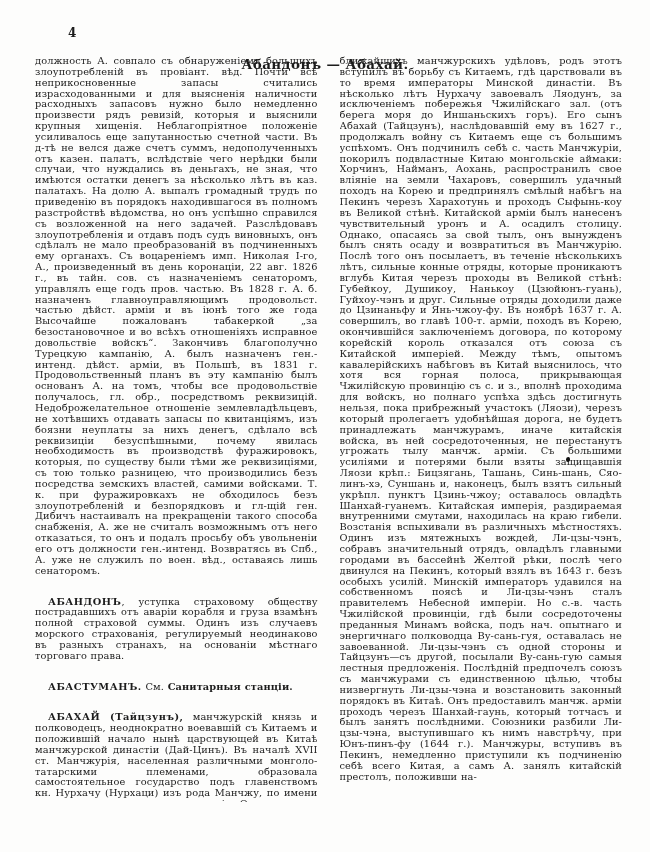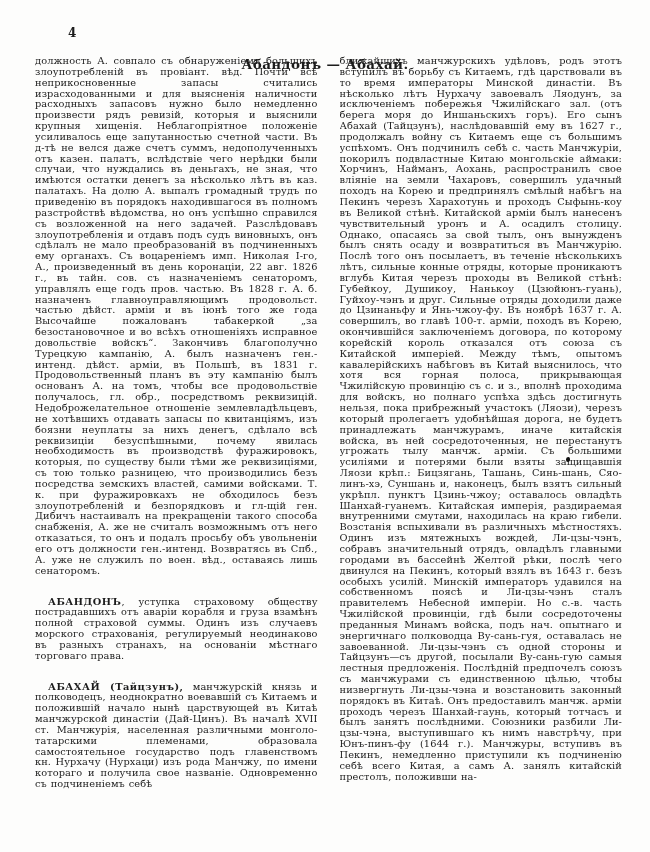--- a/index.html
+++ b/index.html
@@ -80,20 +80,21 @@
     <div class="running-title">Абандонъ — Абахай.</div>
   </div>
 
   <div class="columns">
 
     <section class="col">
       <p class="para"><span>должность А. совпало съ обнаруженіемъ большихъ злоупотребленій въ провіант. вѣд. Почти всѣ неприкосновенные запасы считались израсходованными и для выясненія наличности расходныхъ запасовъ нужно было немедленно произвести рядъ ревизій, которыя и выяснили крупныя хищенія. Неблагопріятное положеніе усиливалось еще запутанностью счетной части. Въ д-тѣ не велся даже счетъ суммъ, недополученныхъ отъ казен. палатъ, вслѣдствіе чего нерѣдки были случаи, что нуждались въ деньгахъ, не зная, что имѣются остатки денегъ за нѣсколько лѣтъ въ каз. палатахъ. На долю А. выпалъ громадный трудъ по приведенію въ порядокъ находившагося въ полномъ разстройствѣ вѣдомства, но онъ успѣшно справился съ возложенной на него задачей. Разслѣдовавъ злоупотребленія и отдавъ подъ судъ виновныхъ, онъ сдѣлалъ не мало преобразованій въ подчиненныхъ ему органахъ. Съ воцареніемъ имп. Николая I-го, А., произведенный въ день коронаціи, 22 авг. 1826 г., въ тайн. сов. съ назначеніемъ сенаторомъ, управлялъ еще годъ пров. частью. Въ 1828 г. А. б. назначенъ главноуправляющимъ продовольст. частью дѣйст. арміи и въ іюнѣ того же года Высочайше пожалованъ табакеркой „за безостановочное и во всѣхъ отношеніяхъ исправное довольствіе войскъ“. Закончивъ благополучно Турецкую кампанію, А. былъ назначенъ ген.-интенд. дѣйст. арміи, въ Польшѣ, въ 1831 г. Продовольственный планъ въ эту кампанію былъ основанъ А. на томъ, чтобы все продовольствіе получалось, гл. обр., посредствомъ реквизицій. Недоброжелательное отношеніе землевладѣльцевъ, не хотѣвшихъ отдавать запасы по квитанціямъ, изъ боязни неуплаты за нихъ денегъ, сдѣлало всѣ реквизиціи безуспѣшными, почему явилась необходимость въ производствѣ фуражировокъ, которыя, по существу были тѣми же реквизиціями, съ тою только разницею, что производились безъ посредства земскихъ властей, самими войсками. Т. к. при фуражировкахъ не обходилось безъ злоупотребленій и безпорядковъ и гл-щій ген. Дибичъ настаивалъ на прекращеніи такого способа снабженія, А. же не считалъ возможнымъ отъ него отказаться, то онъ и подалъ просьбу объ увольненіи его отъ должности ген.-интенд. Возвратясь въ Спб., А. уже не служилъ по воен. вѣд., оставаясь лишь сенаторомъ.</span></p>
 
       <p class="para entry"><span class="headword">АБАНДОНЪ</span><span>, уступка страховому обществу пострадавшихъ отъ аваріи корабля и груза взамѣнъ полной страховой суммы. Одинъ изъ случаевъ морского страхованія, регулируемый неодинаково въ разныхъ странахъ, на основаніи мѣстнаго торговаго права.</span></p>
 
+      <p class="para entry"><span class="headword">АБАСТУМАНЪ.</span><span> См. </span><span class="bold">Санитарныя станціи.</span></p>
 
       <p class="para entry"><span class="headword">АБАХАЙ (Тайцзунъ),</span><span> манчжурскій князь и полководецъ, неоднократно воевавшій съ Китаемъ и положившій начало нынѣ царствующей въ Китаѣ манчжурской династіи (Дай-Цинъ). Въ началѣ XVII ст. Манчжурія, населенная различными монголо-татарскими племенами, образовала самостоятельное государство подъ главенствомъ кн. Нурхачу (Нурхаци) изъ рода Манчжу, по имени котораго и получила свое названіе. Одновременно съ подчиненіемъ себѣ</span></p>
     </section>
 
     <section class="col">
       <p class="para"><span>ближайшихъ манчжурскихъ удѣловъ, родъ этотъ вступилъ въ борьбу съ Китаемъ, гдѣ царствовали въ то время императоры Минской династіи. Въ нѣсколько лѣтъ Нурхачу завоевалъ Ляодунъ, за исключеніемъ побережья Чжилійскаго зал. (отъ берега моря до Иншаньскихъ горъ). Его сынъ Абахай (Тайцзунъ), наслѣдовавшій ему въ 1627 г., продолжалъ войну съ Китаемъ еще съ большимъ успѣхомъ. Онъ подчинилъ себѣ с. часть Манчжуріи, покорилъ подвластные Китаю монгольскіе аймаки: Хорчинъ, Найманъ, Аохань, распространилъ свое вліяніе на земли Чахаровъ, совершилъ удачный походъ на Корею и предпринялъ смѣлый набѣгъ на Пекинъ черезъ Харахотунь и проходъ Сыфынь-коу въ Великой стѣнѣ. Китайской арміи былъ нанесенъ чувствительный уронъ и А. осадилъ столицу. Однако, опасаясь за свой тылъ, онъ вынужденъ былъ снять осаду и возвратиться въ Манчжурію. Послѣ того онъ посылаетъ, въ теченіе нѣсколькихъ лѣтъ, сильные конные отряды, которые проникаютъ вглубь Китая черезъ проходы въ Великой стѣнѣ: Губейкоу, Душикоу, Нанькоу (Цзюйюнъ-гуань), Гуйхоу-чэнъ и друг. Сильные отряды доходили даже до Цзинаньфу и Янь-чжоу-фу. Въ ноябрѣ 1637 г. А. совершилъ, во главѣ 100-т. арміи, походъ въ Корею, окончившійся заключеніемъ договора, по которому корейскій король отказался отъ союза съ Китайской имперіей. Между тѣмъ, опытомъ кавалерійскихъ набѣговъ въ Китай выяснилось, что хотя вся горная полоса, прикрывающая Чжилійскую провинцію съ с. и з., вполнѣ проходима для войскъ, но полнаго успѣха здѣсь достигнуть нельзя, пока прибрежный участокъ (Ляози), черезъ который пролегаетъ удобнѣйшая дорога, не будетъ принадлежать манчжурамъ, иначе китайскія войска, въ ней сосредоточенныя, не перестанутъ угрожать тылу манчж. арміи. Съ большими усиліями и потерями были взяты защищавшія Ляози крѣп.: Бицзягань, Ташань, Синь-шань, Сяо-линъ-хэ, Суншань и, наконецъ, былъ взятъ сильный укрѣпл. пунктъ Цзинь-чжоу; оставалось овладѣть Шанхай-гуанемъ. Китайская имперія, раздираемая внутренними смутами, находилась на краю гибели. Возстанія вспыхивали въ различныхъ мѣстностяхъ. Одинъ изъ мятежныхъ вождей, Ли-цзы-чэнъ, собравъ значительный отрядъ, овладѣлъ главными городами въ бассейнѣ Желтой рѣки, послѣ чего двинулся на Пекинъ, который взялъ въ 1643 г. безъ особыхъ усилій. Минскій императоръ удавился на собственномъ поясѣ и Ли-цзы-чэнъ сталъ правителемъ Небесной имперіи. Но с.-в. часть Чжилійской провинціи, гдѣ были сосредоточены преданныя Минамъ войска, подъ нач. опытнаго и энергичнаго полководца Ву-сань-гуя, оставалась не завоеванной. Ли-цзы-чэнъ съ одной стороны и Тайцзунъ—съ другой, посылали Ву-сань-гую самыя лестныя предложенія. Послѣдній предпочелъ союзъ съ манчжурами съ единственною цѣлью, чтобы низвергнуть Ли-цзы-чэна и возстановить законный порядокъ въ Китаѣ. Онъ предоставилъ манчж. арміи проходъ черезъ Шанхай-гаунь, который тотчасъ и былъ занятъ послѣдними. Союзники разбили Ли-цзы-чэна, выступившаго къ нимъ навстрѣчу, при Юнъ-пинъ-фу (1644 г.). Манчжуры, вступивъ въ Пекинъ, немедленно приступили къ подчиненію себѣ всего Китая, а самъ А. занялъ китайскій престолъ, положивши на-</span></p>
     </section>
 
   </div>
 

